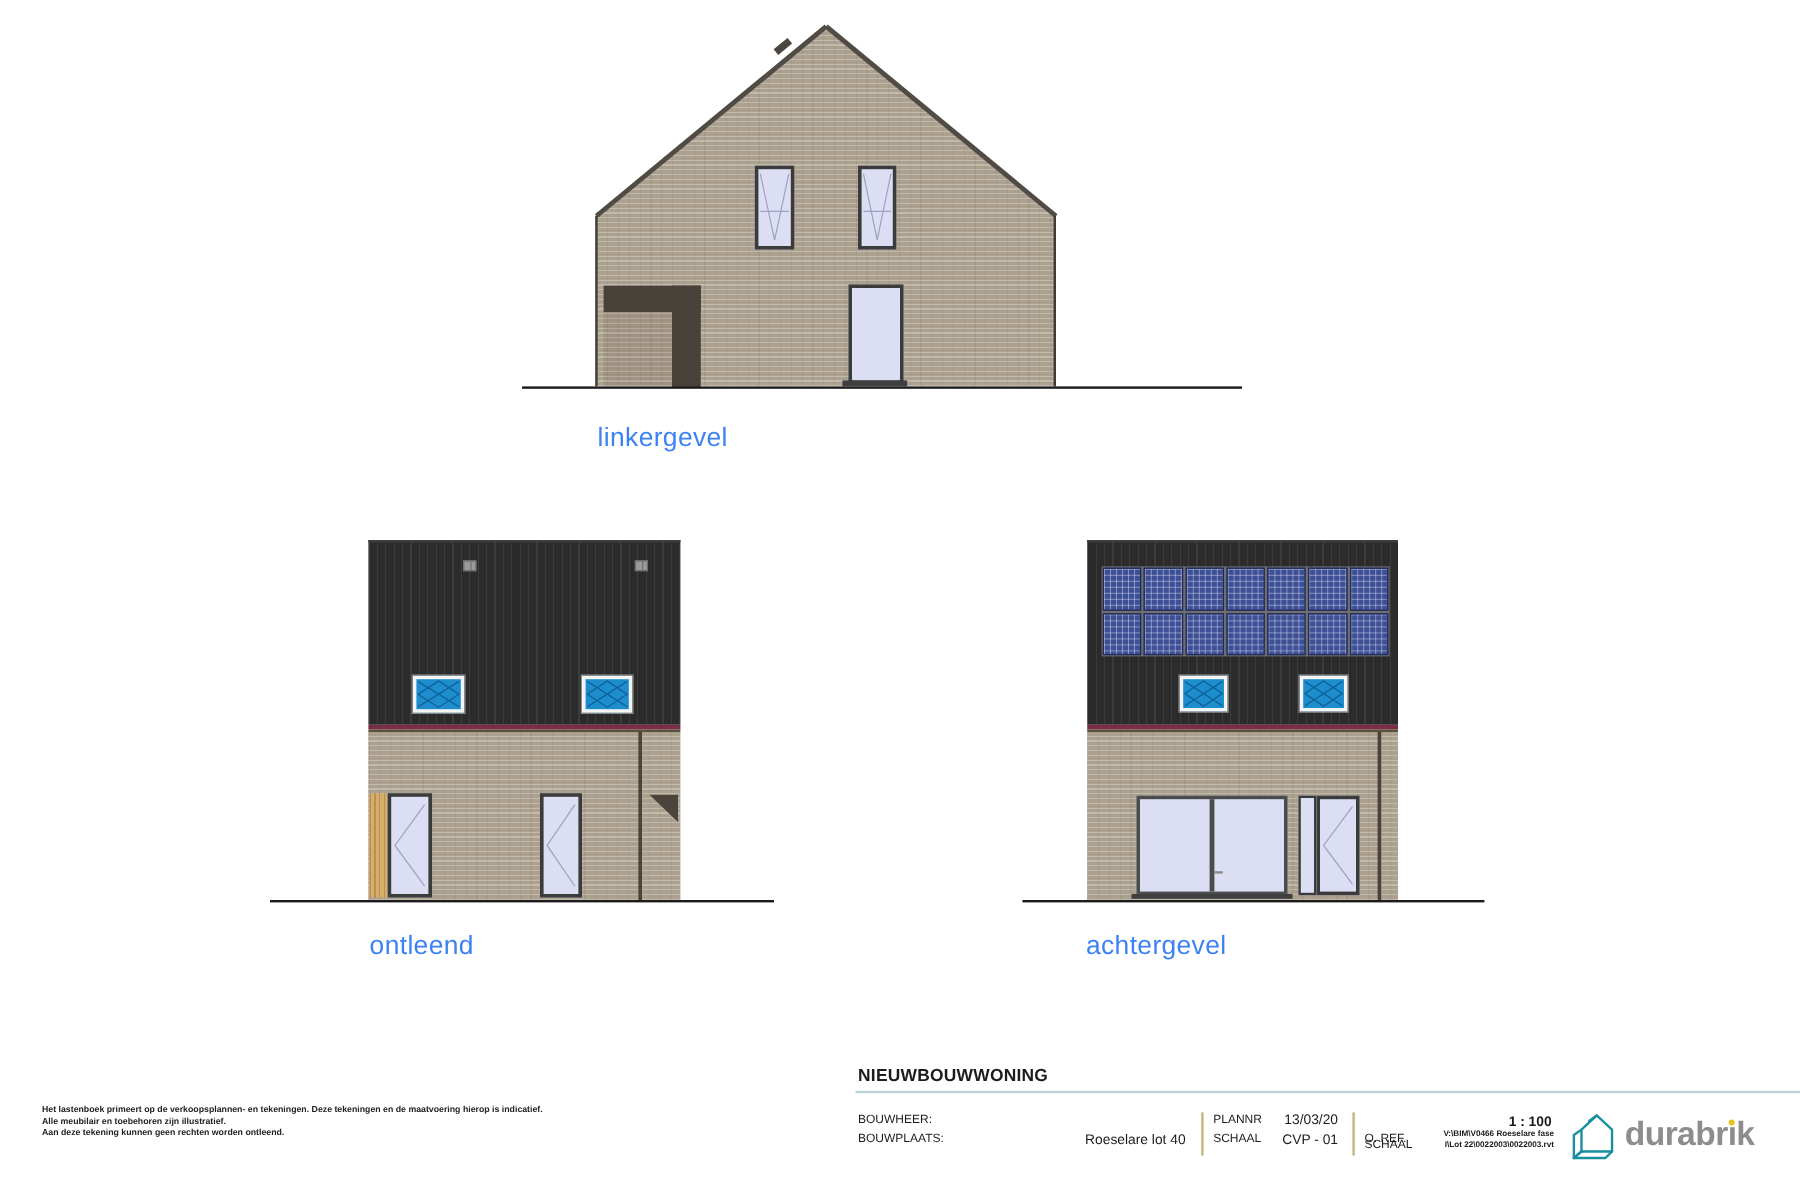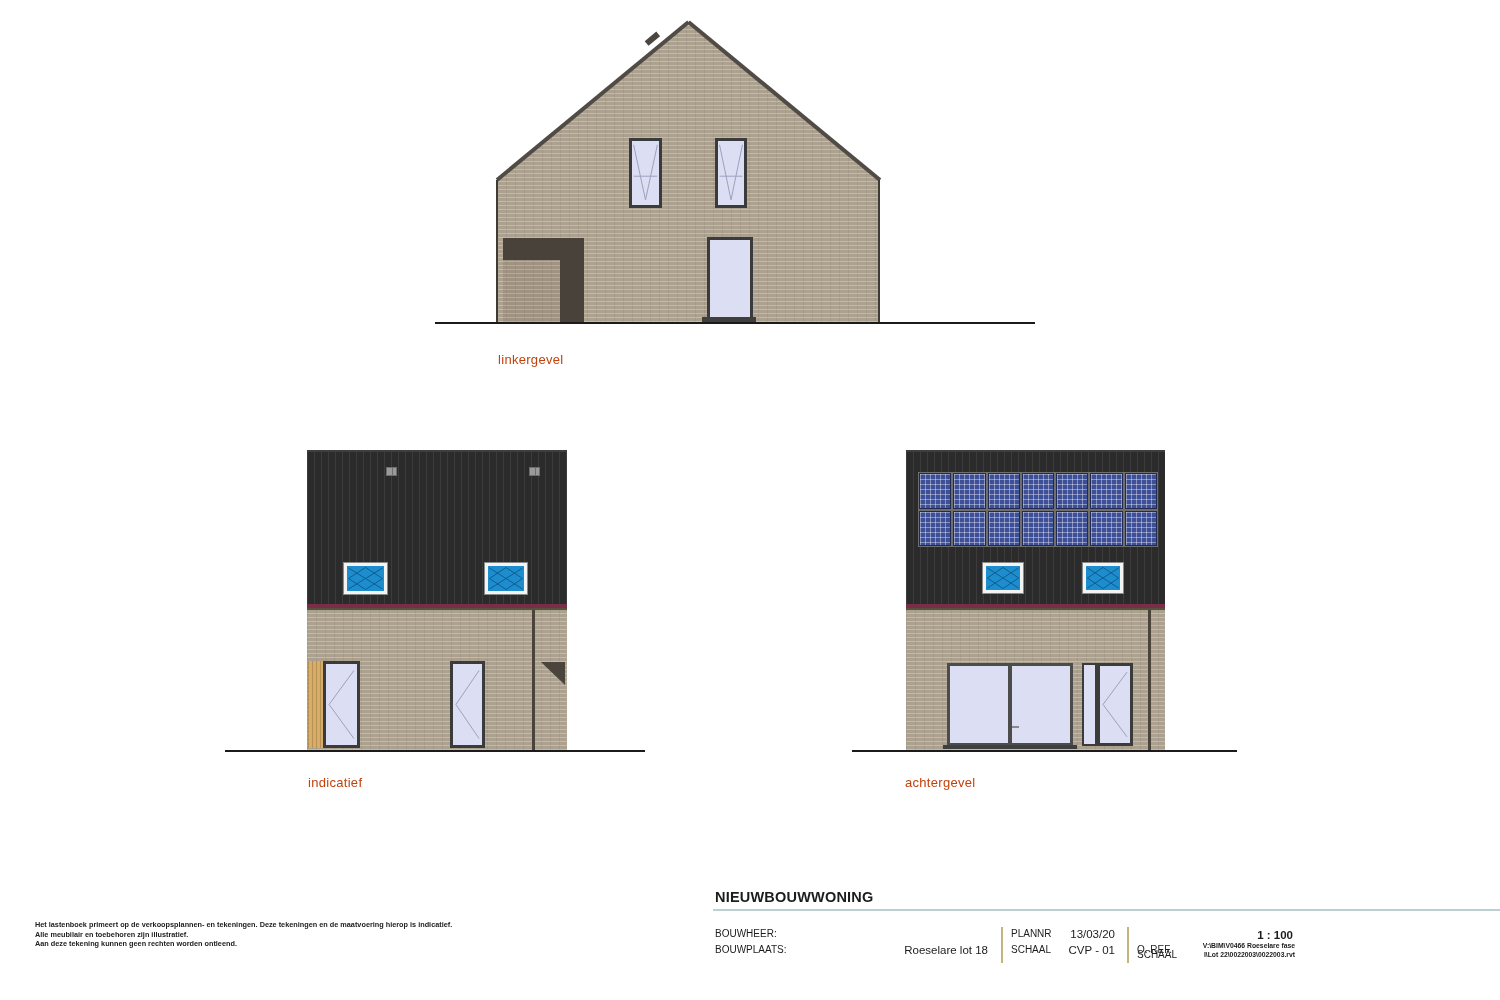--- a/index.html
+++ b/index.html
@@ -12,21 +12,21 @@
       repeating-linear-gradient(0deg, rgba(255,255,255,.28) 0 1px, transparent 1px 4px),
       repeating-linear-gradient(90deg, rgba(110,100,85,.15) 0 1px, transparent 1px 9px);}
   .siding{background-color:#2b2b2b;
     background-image:repeating-linear-gradient(90deg, rgba(255,255,255,.08) 0 1px, transparent 1px 7px);
     border-top:2px solid #3e3e3e;box-sizing:border-box;}
   .darkfill{background:#49423a;}
   .maroon{background:#7a2e45;}
   .olive{background:#57523c;}
   .joint{background:#4a443c;}
   .groundline{position:absolute;height:2px;background:#1b1b1b;}
-  .elev-label{position:absolute;font-size:13px;letter-spacing:.3px;color:#c2410c;}
+  .elev-label{position:absolute;font-size:22px;letter-spacing:.3px;color:#3b82f6;}
   
   .ldoor,.twin,.pane{position:absolute;background:#dcdef4;border:3px solid #3b3b3b;box-sizing:border-box;}
   .pane{border-width:2px;}
   .ldoor svg,.twin svg,.bwin svg,.pane svg{position:absolute;inset:0;width:100%;height:100%;}
   .bwin{position:absolute;background:#1d8dce;border:3px solid #f4f4f4;outline:1px solid #8a8a8a;box-sizing:border-box;}
   .sill{position:absolute;background:#3f3f3f;}
   .vent{position:absolute;background:#9a9a9a;border:1px solid #6e6e6e;box-sizing:border-box;}
   .vent:after{content:"";position:absolute;left:50%;top:0;bottom:0;width:1px;background:#6e6e6e;}
   .wood{position:absolute;background-color:#d6ad69;
     background-image:repeating-linear-gradient(90deg, rgba(90,60,20,.25) 0 1px, transparent 1px 4px);}
@@ -116,21 +116,21 @@
       </svg>
   </div>
   <div class="ldoor" style="left:225px;top:221px;width:35px;height:87px;">
     <svg viewBox="0 0 100 100" preserveAspectRatio="none">
         <path d="M90 8 L10 50 L90 92" stroke="#9fa0bf" fill="none" vector-effect="non-scaling-stroke" stroke-width="1"></path>
       </svg>
   </div>
   <div class="abs joint" style="left:307px;top:170px;width:3px;height:140px;"></div>
   <div class="abs joint" style="left:316px;top:222px;width:24px;height:23px;clip-path:polygon(0 0,100% 0,100% 100%);"></div>
   <div class="groundline" style="left:0;top:310px;width:420px;"></div>
-  <div class="elev-label" style="left:83px;top:335px;">indicatief</div>
+  <div class="elev-label" style="left:83px;top:335px;">ontleend</div>
 </div>
 
 <div class="abs" style="left:850px;top:440px;width:395px;height:365px;">
   <div class="abs siding" style="left:56px;top:10px;width:259px;height:154px;"></div>
   <div class="solar" style="left:68px;top:32px;width:240px;height:75px;">
     <div class="panel"></div>
       <div class="panel"></div>
       <div class="panel"></div>
       <div class="panel"></div>
       <div class="panel"></div>
@@ -179,30 +179,42 @@
   <div>Alle meubilair en toebehoren zijn illustratief.</div>
   <div>Aan deze tekening kunnen geen rechten worden ontleend.</div>
 </div>
 
 <div class="abs" style="left:713px;top:885px;width:787px;height:105px;">
   <div class="tb-title" style="left:2px;top:4px;">NIEUWBOUWWONING</div>
   <div class="tb-underline" style="left:0;top:24px;width:787px;"></div>
 
   <div class="tb-label" style="left:2px;top:43px;">BOUWHEER:</div>
   <div class="tb-label" style="left:2px;top:59px;">BOUWPLAATS:</div>
-  <div class="tb-value tb-right" style="left:150px;top:59px;width:125px;">Roeselare lot 18</div>
+  <div class="tb-value tb-right" style="left:150px;top:59px;width:125px;">Roeselare lot 40</div>
 
   <div class="tb-div" style="left:288px;top:42px;height:36px;"></div>
 
   <div class="tb-label" style="left:298px;top:43px;">PLANNR</div>
   <div class="tb-value tb-right" style="left:330px;top:43px;width:72px;">13/03/20</div>
   <div class="tb-label" style="left:298px;top:59px;">SCHAAL</div>
   <div class="tb-value tb-right" style="left:330px;top:59px;width:72px;">CVP - 01</div>
 
   <div class="tb-div" style="left:414px;top:42px;height:36px;"></div>
 
   <div class="tb-label" style="left:424px;top:43px;margin-top:21px;">SCHAAL</div>
   <div class="tb-label" style="left:424px;top:59px;">O. REF.</div>
   <div class="tb-value tb-right" style="left:500px;top:44px;width:80px;font-weight:600;">1 : 100</div>
   <div class="tb-path" style="left:440px;top:57px;width:142px;">V:\BIM\V0466 Roeselare fase</div>
   <div class="tb-path" style="left:440px;top:66px;width:142px;">I\Lot 22\0022003\0022003.rvt</div>
 
+  <div class="logo" style="left:594px;top:36px;">
+    <svg width="40" height="48" viewBox="0 0 44 52">
+      <g fill="none" stroke="#1a8f9e" stroke-width="2.2" stroke-linejoin="round" stroke-linecap="round">
+        <path d="M12 22 L26 9 L40 22 L40 42 L12 42 Z"></path>
+        <path d="M12 22 L5 27 L5 48 L12 42"></path>
+        <path d="M26 9 L19 14"></path>
+        <path d="M5 48 L34 48 L40 42"></path>
+        <path d="M12 42 L5 48"></path>
+      </g>
+    </svg>
+    <span class="logo-text"><span>durabr</span><span class="logo-i"><span>ı</span><span class="dot"></span></span><span>k</span></span>
+  </div>
 </div>
 
 </body></html>

